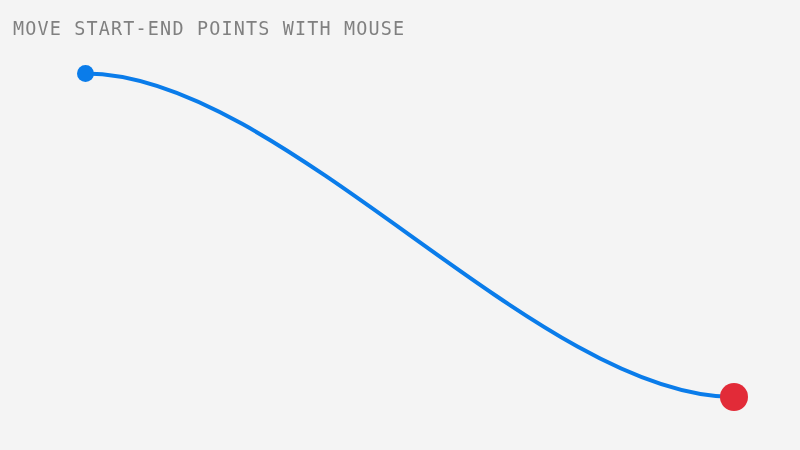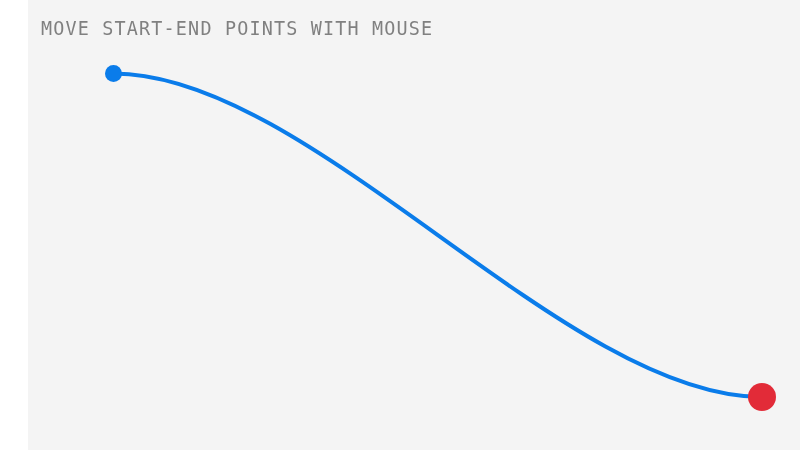--- a/index.html
+++ b/index.html
@@ -10,21 +10,20 @@
     width: 800px;
     height: 450px;
     overflow: hidden;
     font-family: "DejaVu Sans Mono", monospace;
   }
   #app {
     position: relative;
     width: 764px;
     height: 450px;
     background: #f4f4f4;
-    margin-left: 28px;
   }
   #canvas-stage {
     position: absolute;
     left: 0;
     top: 0;
     width: 800px;
     height: 450px;
   }
   #title {
     position: absolute;

